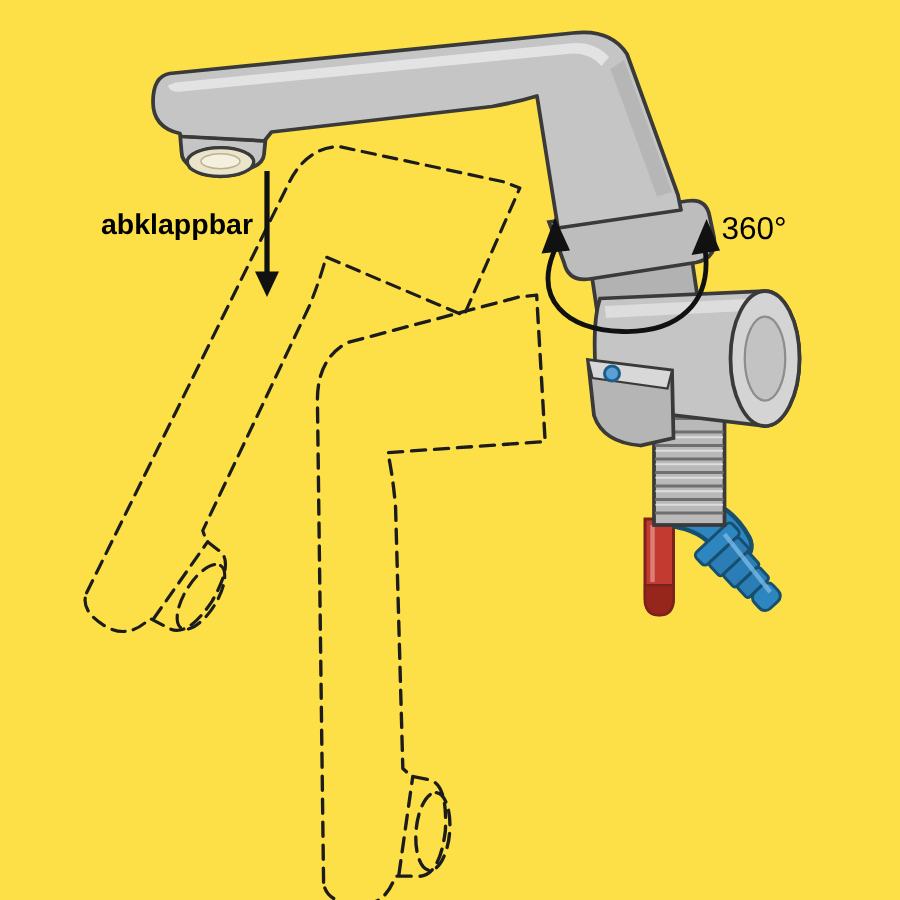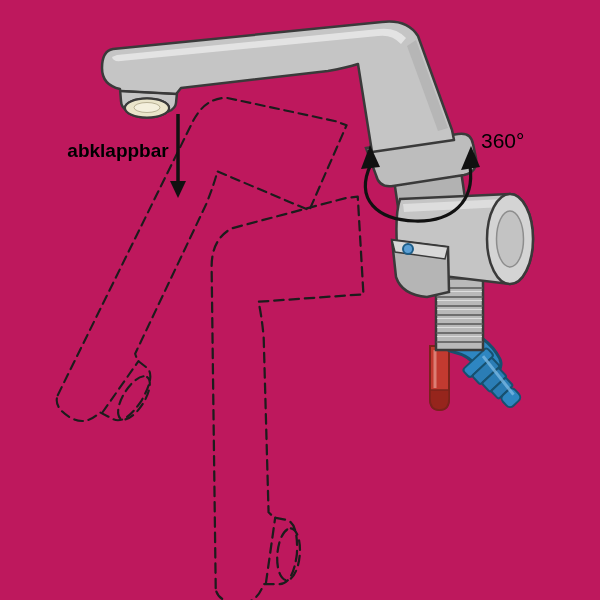--- a/index.html
+++ b/index.html
@@ -5,21 +5,21 @@
   html, body {
     margin: 0;
     padding: 0;
     background: #ffffff;
     font-family: "Liberation Sans", sans-serif;
   }
   .canvas {
     position: relative;
     width: 600px;
     height: 600px;
-    background: #be185d;
+    background: #fde047;
     overflow: hidden;
     text-decoration: underline;
   }
   .canvas svg { position: absolute; inset: 0; }
 
   
   .dashed-outline {
     fill: none;
     stroke: #1c1c1c;
     stroke-width: 1.9;
@@ -36,21 +36,21 @@
     text-align: center;
     color: #000000;
     line-height: 1.25;
   }
   .fold-label .primary   { font-size: 19px; font-weight: 700; }
   .fold-label .secondary { font-size: 17px; font-weight: 400; }
 
   .rotation-label {
     position: absolute;
     left: 481px;
-    top: 129px;
+    top: 141px;
     font-size: 21px;
     color: #000000;
   }
 </style>
 </head>
 <body>
 
 <div class="canvas">
 
   <svg width="600" height="600" viewBox="0 0 600 600" xmlns="http://www.w3.org/2000/svg">

